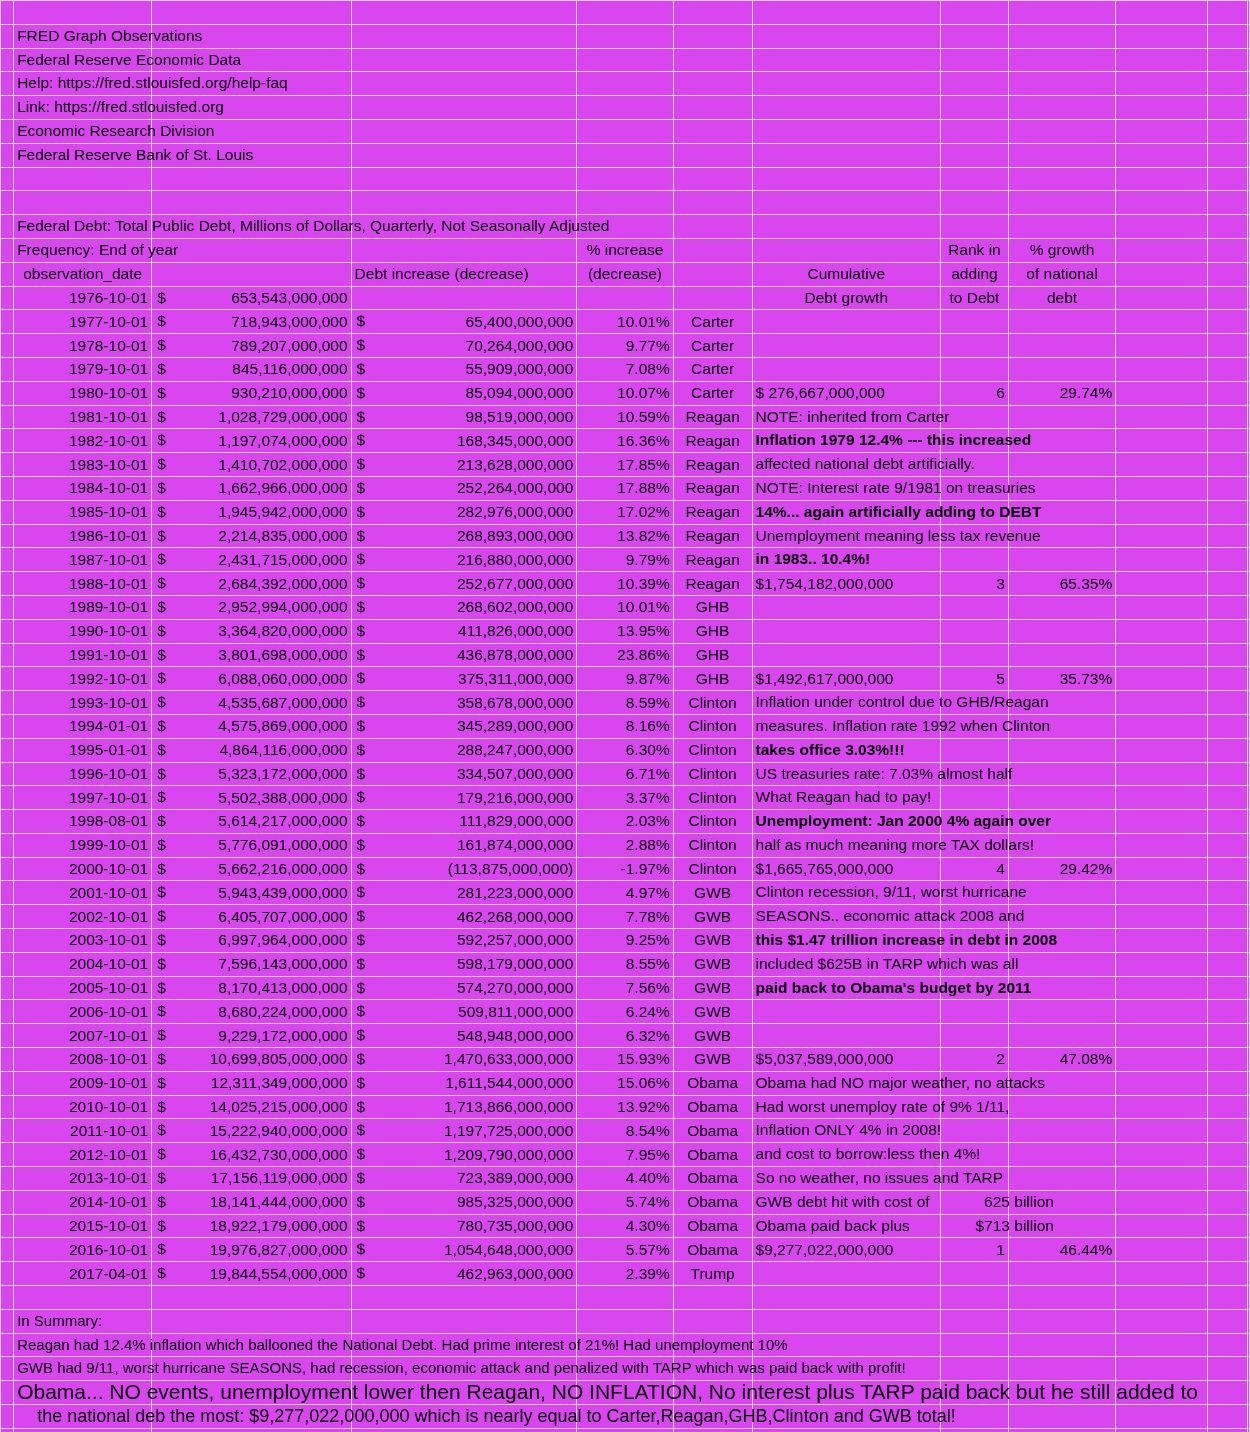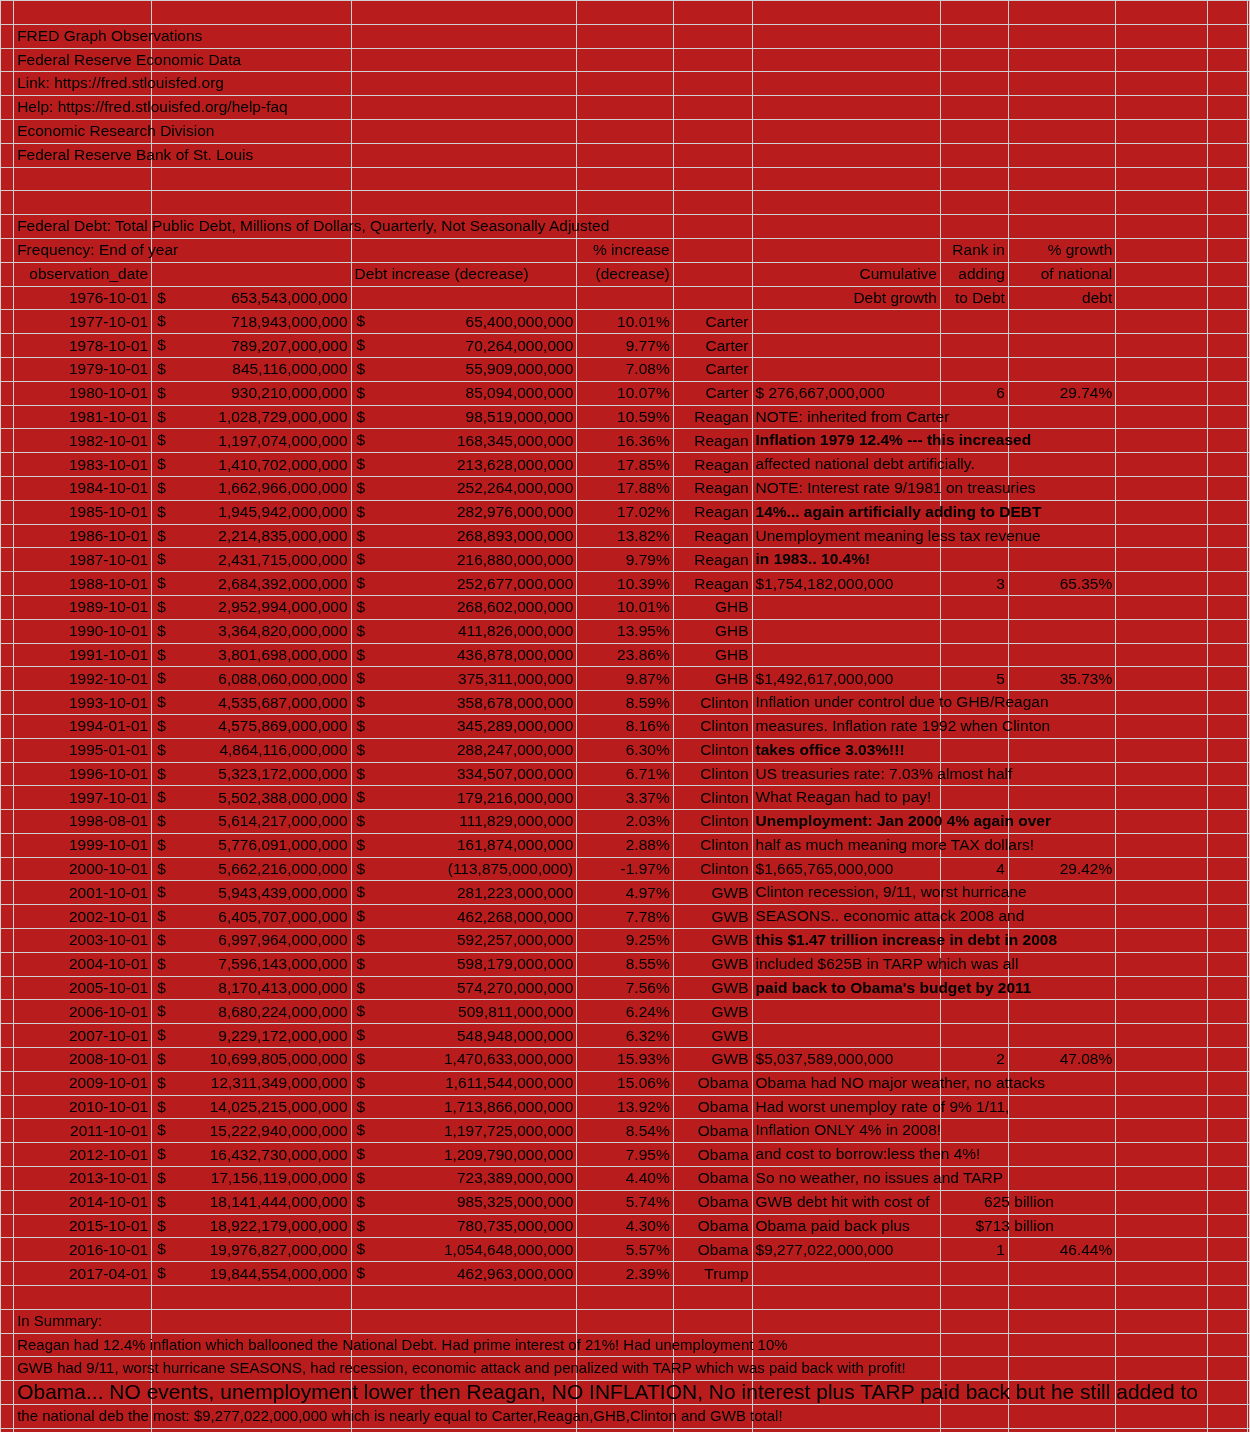--- a/index.html
+++ b/index.html
@@ -6,21 +6,21 @@
   html, body {
     margin: 0;
     padding: 0;
     background: #ffffff;
     font-family: "Liberation Sans", sans-serif;
   }
   #sheet {
     width: 1250px;
     height: 1432px;
     position: relative;
-    background: #b91c1c;
+    background: #d946ef;
     overflow: hidden;
   }
   table.grid {
     border-collapse: collapse;
     table-layout: fixed;
     width: 1250px;
     font-size: 15.5px;
     color: #000000;
   }
   table.grid td {
@@ -40,21 +40,21 @@
   col.c4 { width: 44px; }
   col.c5 { width: 36px; }
   col.c6 { width: 86px; }
   col.c7 { width: 31px; }
   col.c8 { width: 49px; }
   col.c9 { width: 42px; }
   col.c10 { width: 18px; }
   col.c11 { width: 1px; }
 
   .ar { text-align: right; }
-  .al { text-align: right; }
+  .al { text-align: center; }
   .ac { text-align: left; }
 
   
   .spill {
     position: relative;
   }
   .spill span.txt {
     position: absolute;
     left: 3px;
     top: 0;
@@ -136,37 +136,37 @@
           <td></td>
           <td></td>
           <td></td>
           <td></td>
           <td></td>
           <td></td>
         </tr>
         <tr>
           <td></td>
           <td class="spill">
+            <span class="txt">Help: https://fred.stlouisfed.org/help-faq</span>
+          </td>
+          <td></td>
+          <td></td>
+          <td></td>
+          <td></td>
+          <td></td>
+          <td></td>
+          <td></td>
+          <td></td>
+          <td></td>
+          <td></td>
+        </tr>
+        <tr>
+          <td></td>
+          <td class="spill">
             <span class="txt">Link: https://fred.stlouisfed.org</span>
-          </td>
-          <td></td>
-          <td></td>
-          <td></td>
-          <td></td>
-          <td></td>
-          <td></td>
-          <td></td>
-          <td></td>
-          <td></td>
-          <td></td>
-        </tr>
-        <tr>
-          <td></td>
-          <td class="spill">
-            <span class="txt">Help: https://fred.stlouisfed.org/help-faq</span>
           </td>
           <td></td>
           <td></td>
           <td></td>
           <td></td>
           <td></td>
           <td></td>
           <td></td>
           <td></td>
           <td></td>
@@ -998,21 +998,21 @@
           <td></td>
           <td></td>
           <td></td>
           <td></td>
           <td></td>
           <td></td>
         </tr>
         <tr>
           <td></td>
           <td class="spill">
-            <span class="txt" style="font-size: 15px;">the national deb the most:  $9,277,022,000,000 which is nearly equal to Carter,Reagan,GHB,Clinton and GWB total!</span>
+            <span class="txt" style="font-size: 18px; margin-left: 20px;">the national deb the most:  $9,277,022,000,000 which is nearly equal to Carter,Reagan,GHB,Clinton and GWB total!</span>
           </td>
           <td></td>
           <td></td>
           <td></td>
           <td></td>
           <td></td>
           <td></td>
           <td></td>
           <td></td>
           <td></td>

